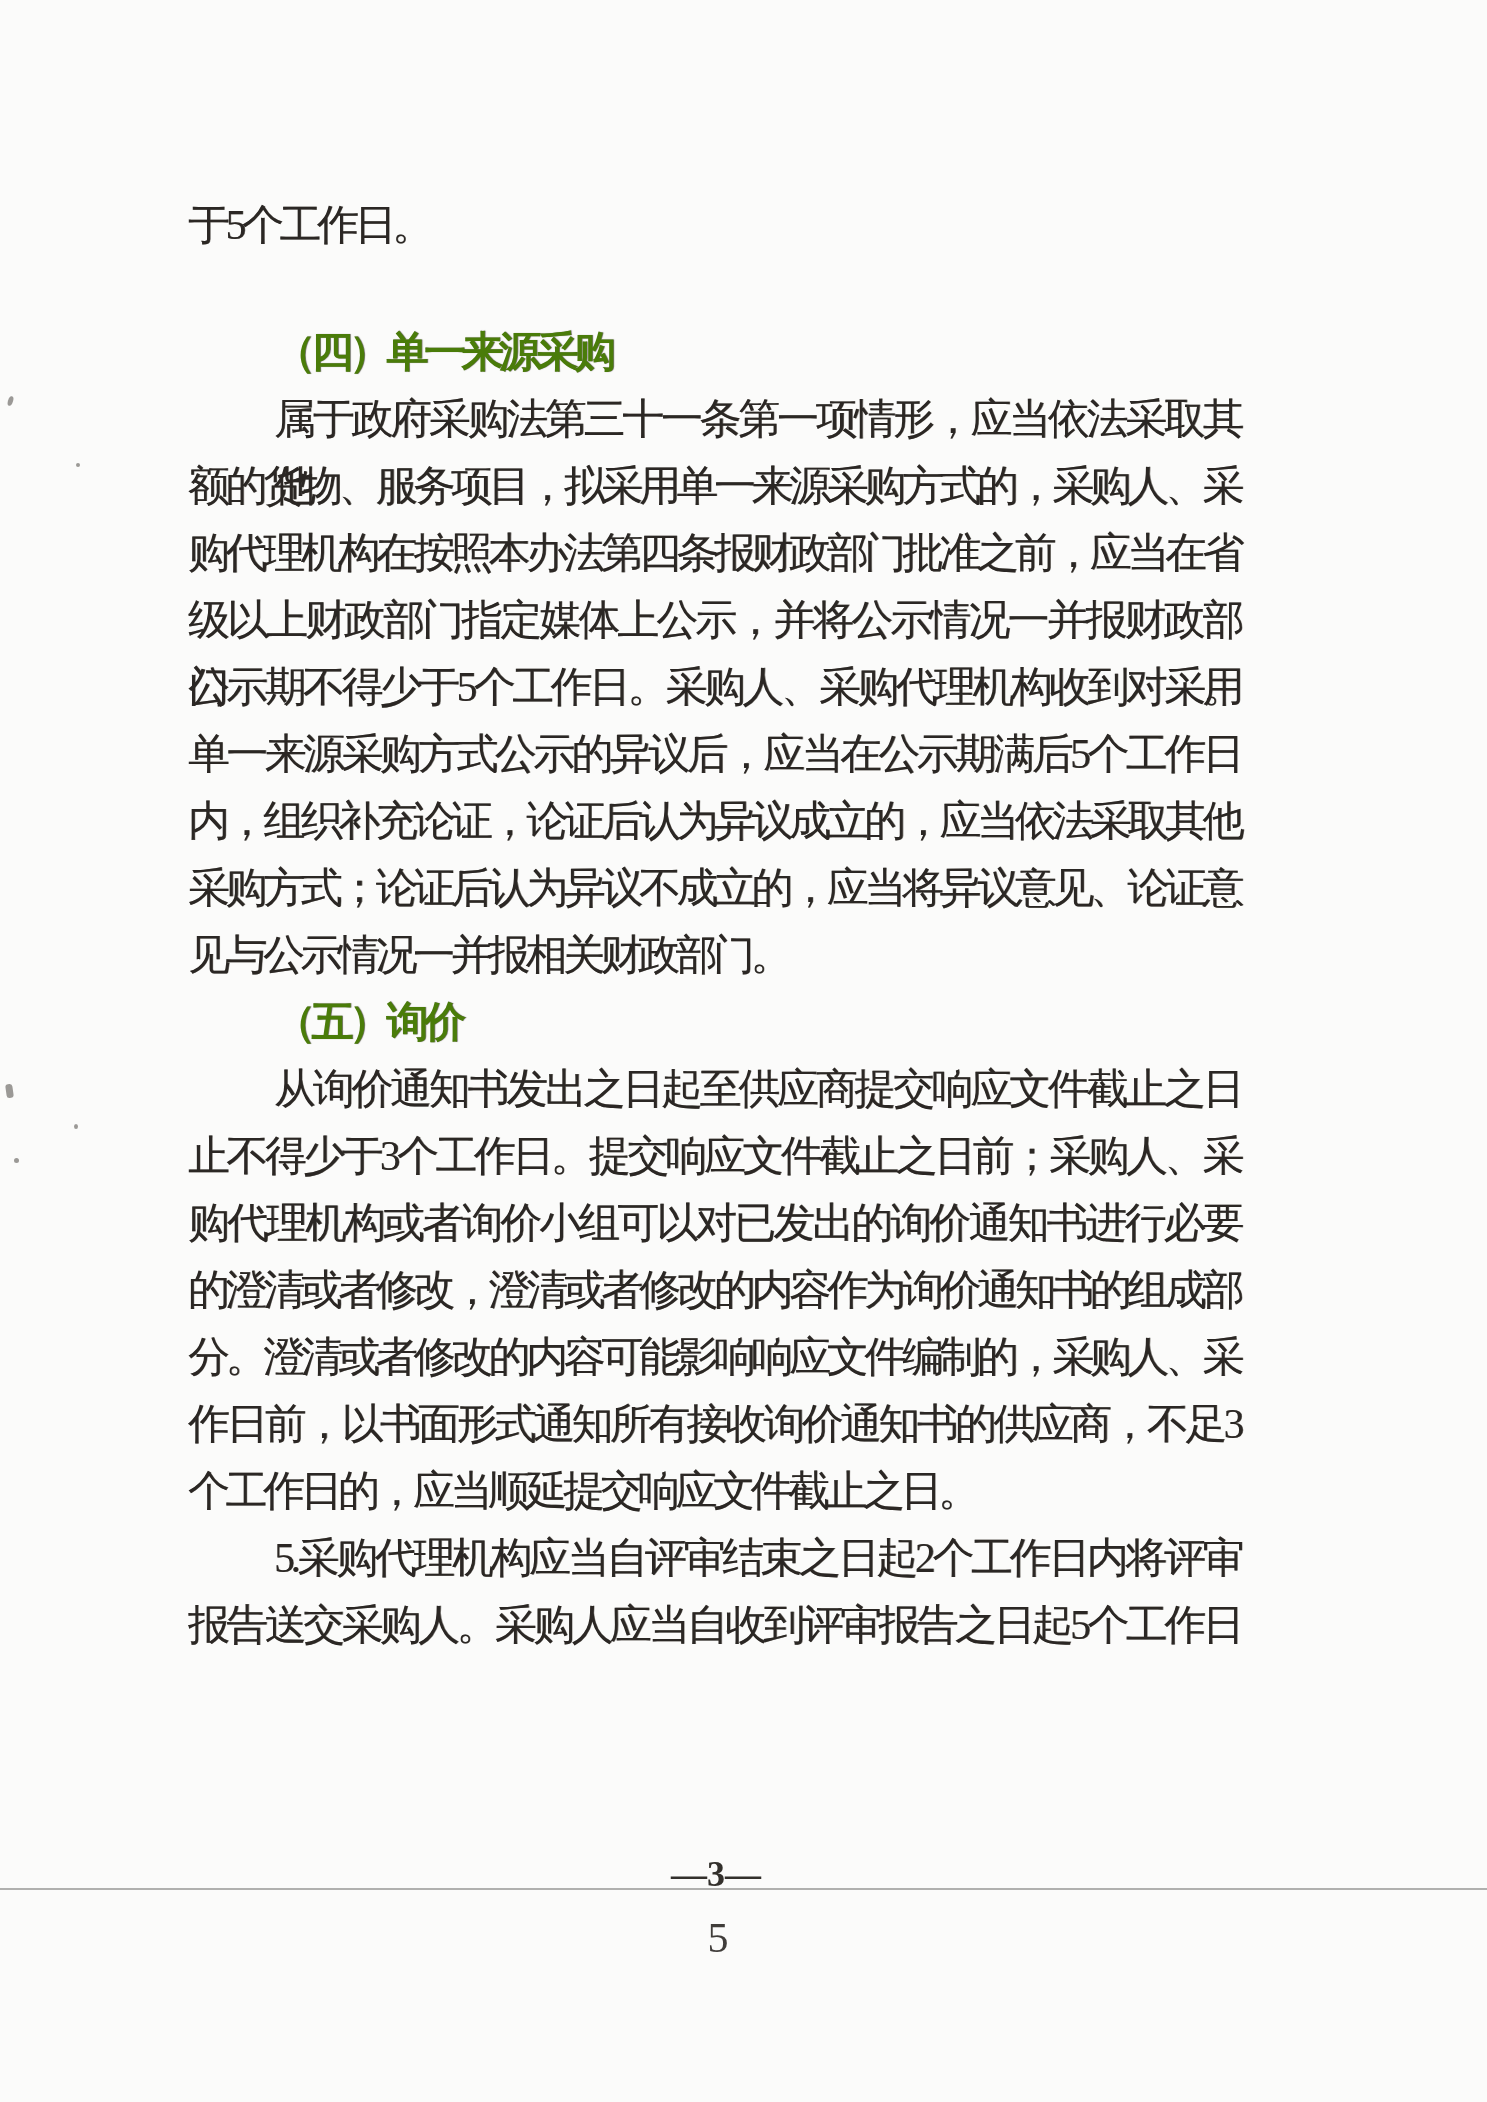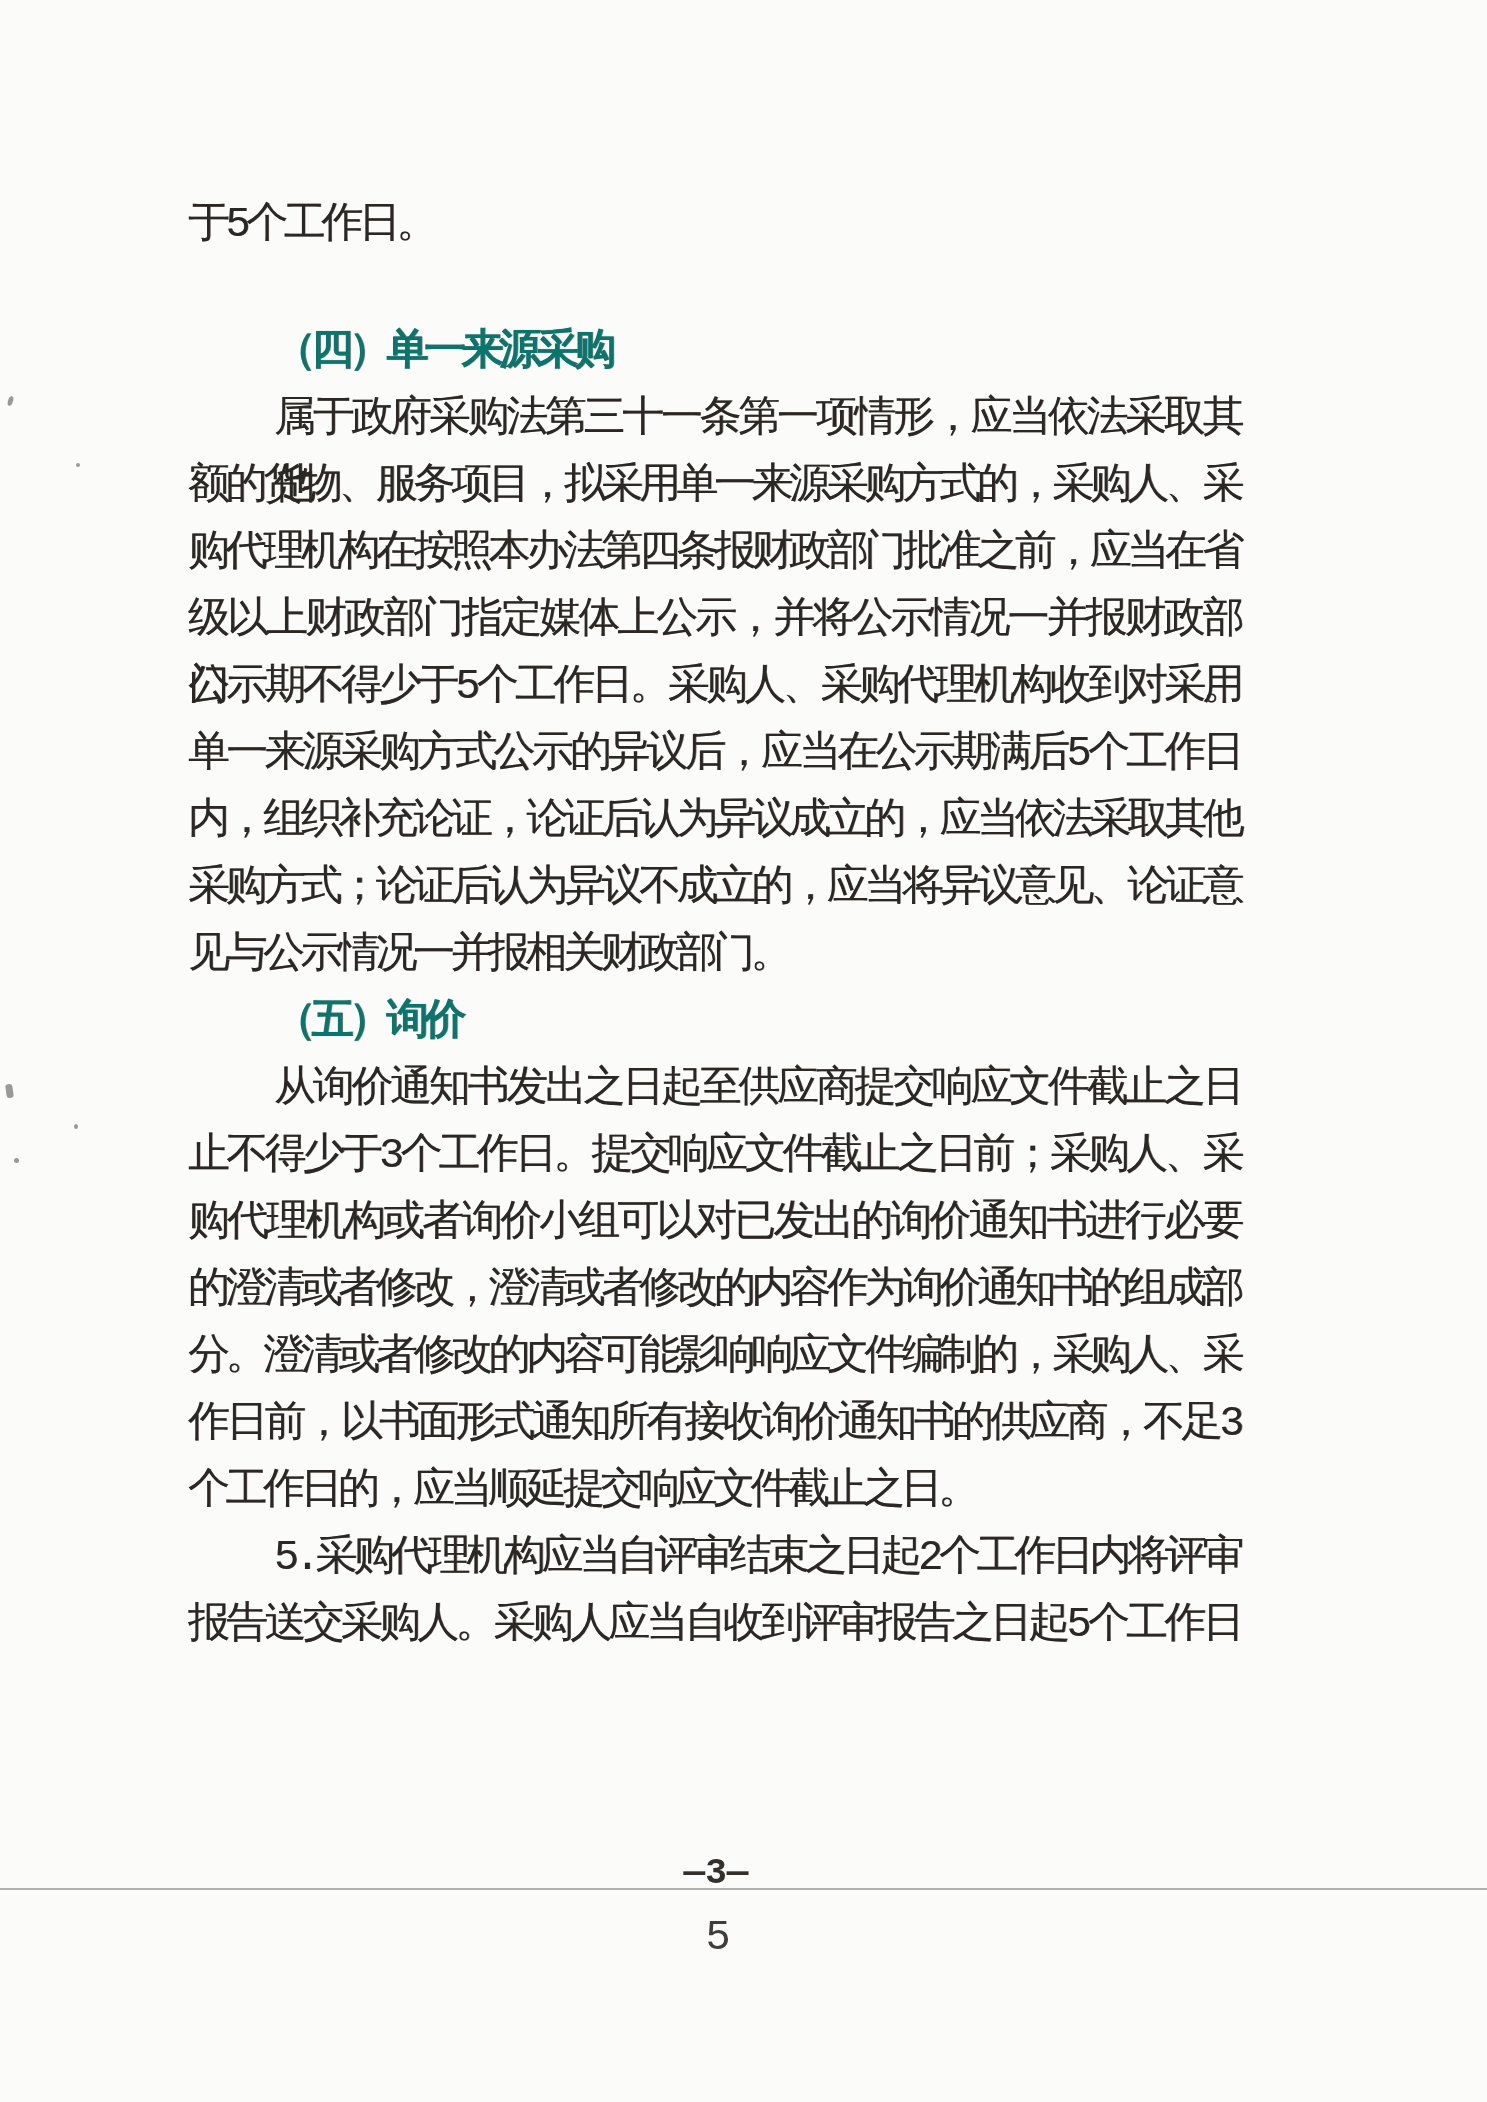--- a/index.html
+++ b/index.html
@@ -3,21 +3,21 @@
 <meta charset="utf-8">
 <style>
   html, body { margin: 0; padding: 0; background: #e8e8e8; }
   .page {
     position: relative;
     width: 1487px;
     height: 2102px;
     margin: 0 auto;
     background: #fbfbfa;
     overflow: hidden;
-    font-family: Liberation Mono, monospace;
+    font-family: Liberation Serif, serif;
   }
   .content {
     position: absolute;
     left: 188px;
     top: 192px;
     width: 1052px;
   }
   .line {
     font-size: 42px;
     line-height: 67px;
@@ -29,21 +29,21 @@
     filter: contrast(1.05);
   }
   .line[data-style~="indent"] { padding-left: 86px; }
   .line[data-style~="full"] {
     white-space: normal;
     text-align: justify;
     text-align-last: justify;
   }
   .line[data-style~="bold"] {
     font-weight: bold;
-    color: #0f766e;
+    color: #4d7c0f;
     text-shadow: 0.8px 0 0.8px rgba(30, 26, 22, 0.6);
   }
   .line[data-style~="gapbefore"] { margin-top: 60px; }
   .footer-label {
     position: absolute;
     top: 1853px;
     left: 0;
     width: 1432px;
     text-align: center;
     font-size: 36px;

